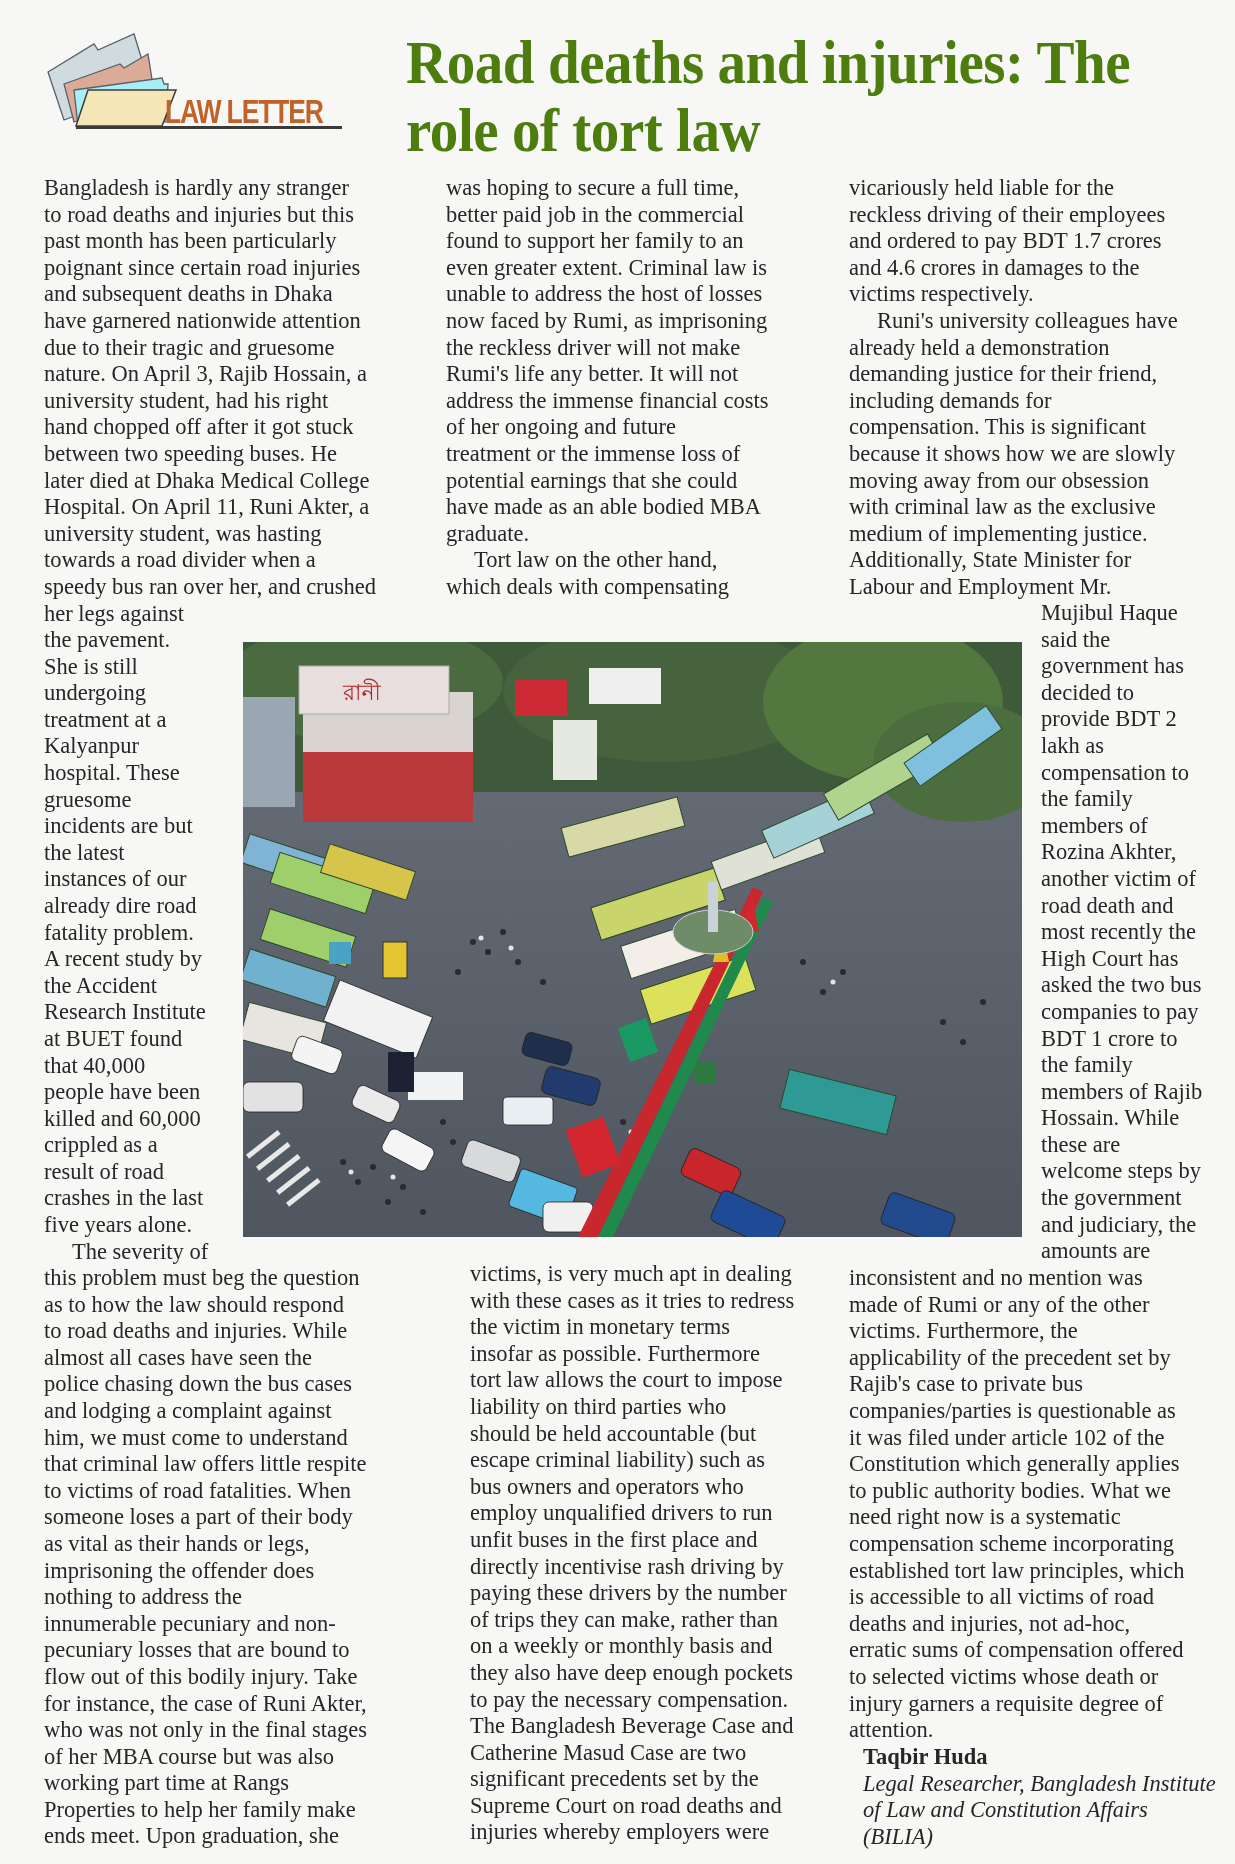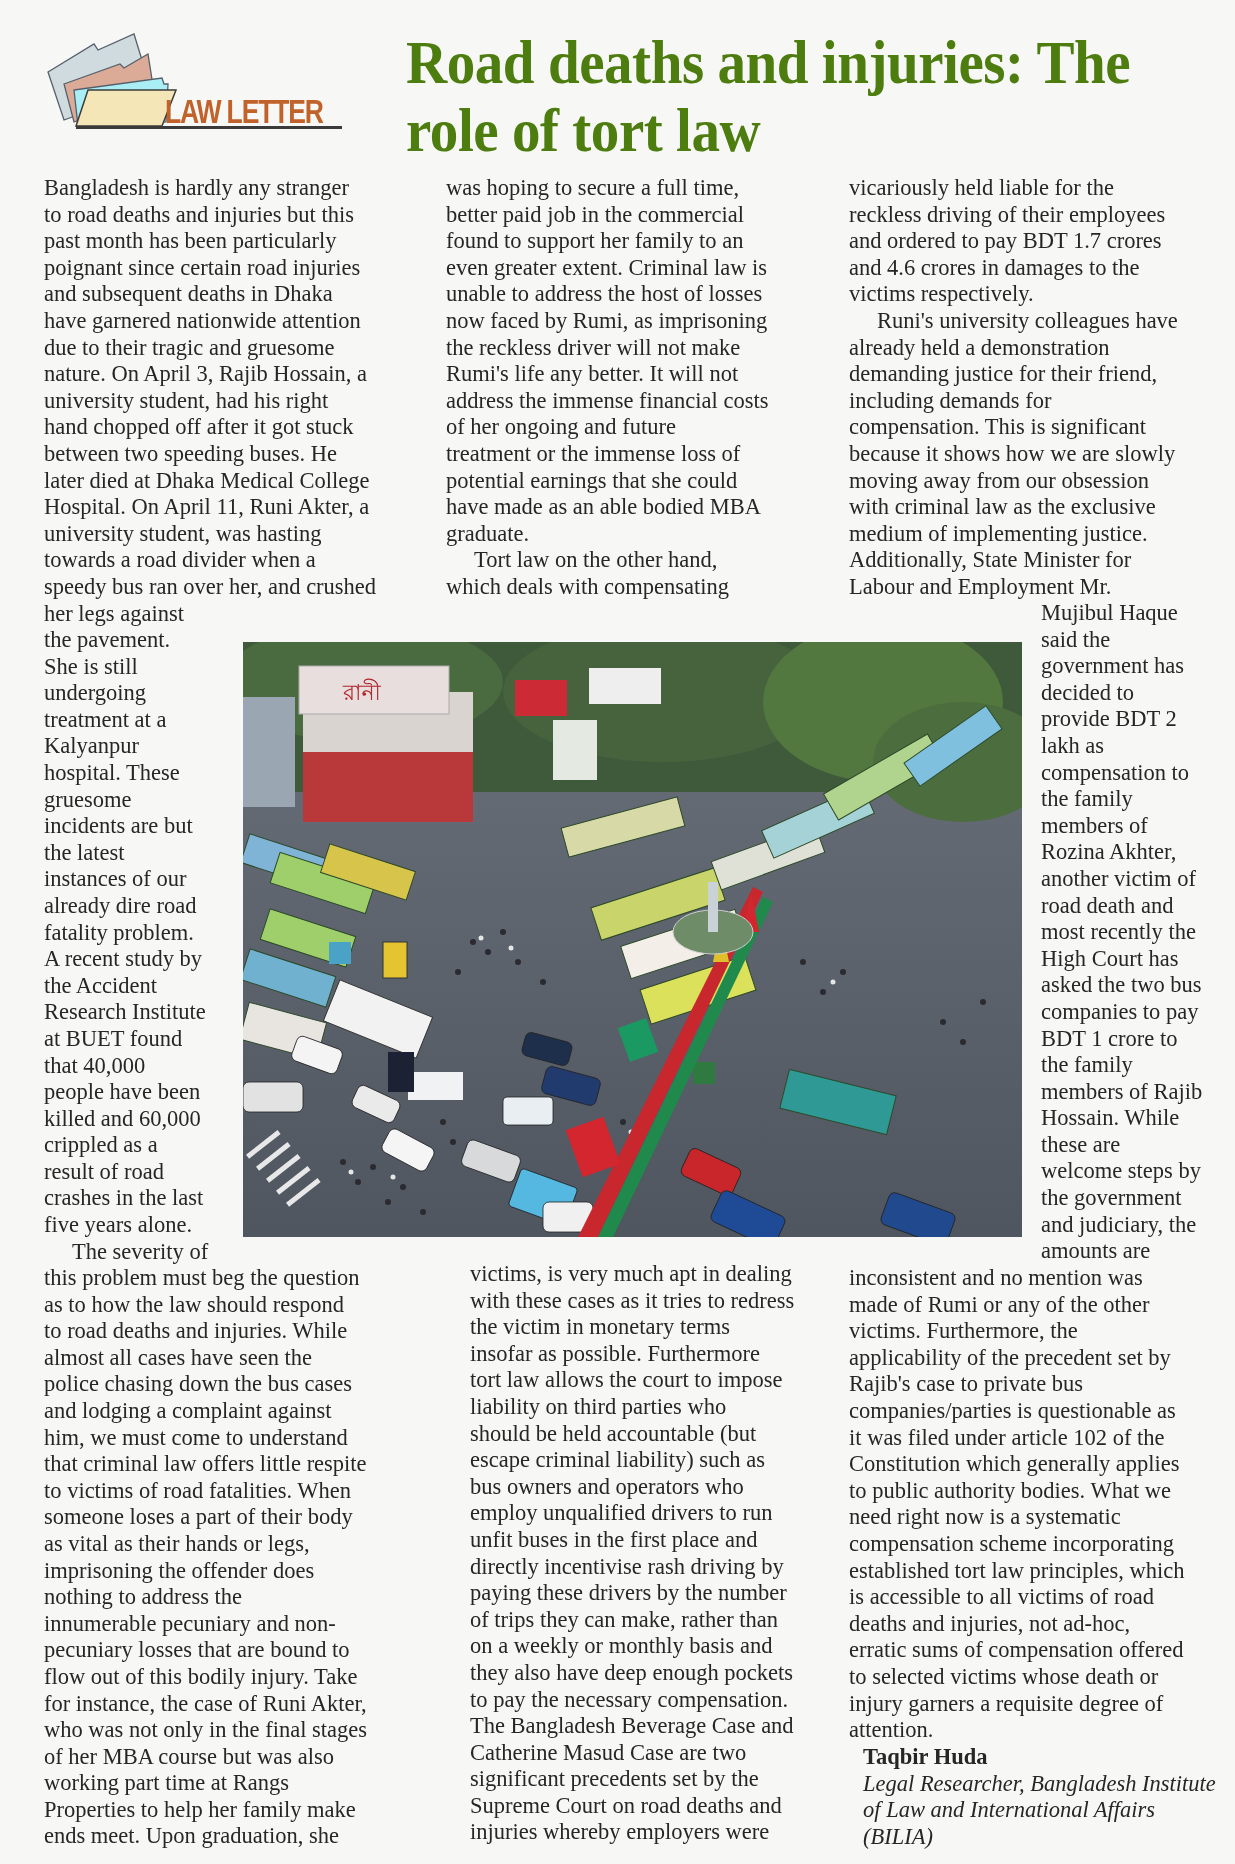--- a/index.html
+++ b/index.html
@@ -238,21 +238,21 @@
     <div class="ln">is accessible to all victims of road</div>
     <div class="ln">deaths and injuries, not ad-hoc,</div>
     <div class="ln">erratic sums of compensation offered</div>
     <div class="ln">to selected victims whose death or</div>
     <div class="ln">injury garners a requisite degree of</div>
     <div class="ln">attention.</div>
   </div>
 <div class="col" style="left:849px; top:1744px;margin-left:14px;">
   <div class="ln byline-name">Taqbir Huda</div>
   <div class="ln byline-role">Legal Researcher, Bangladesh Institute</div>
-  <div class="ln byline-role">of Law and International Affairs</div>
+  <div class="ln byline-role">of Law and Constitution Affairs</div>
   <div class="ln byline-role">(BILIA)</div>
 </div>
 
 <div class="photo" title="Aerial view of a congested Dhaka intersection crowded with buses, cars, and pedestrians">
   <svg width="779" height="595" viewBox="0 0 779 595">
     <defs>
       <linearGradient id="road" x1="0" y1="0" x2="0" y2="1">
         <stop offset="0" stop-color="#6a717a"></stop>
         <stop offset="1" stop-color="#4f5660"></stop>
       </linearGradient>

